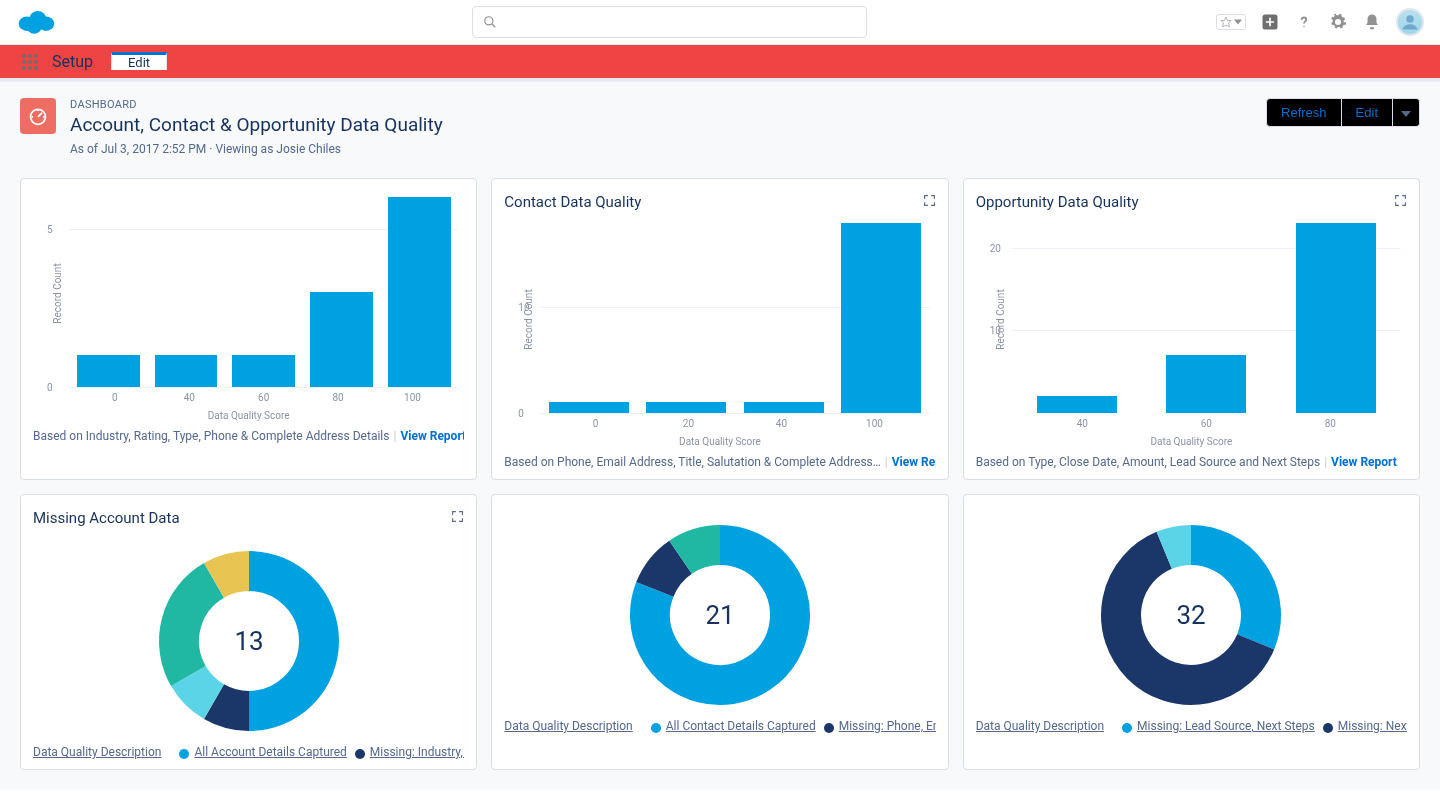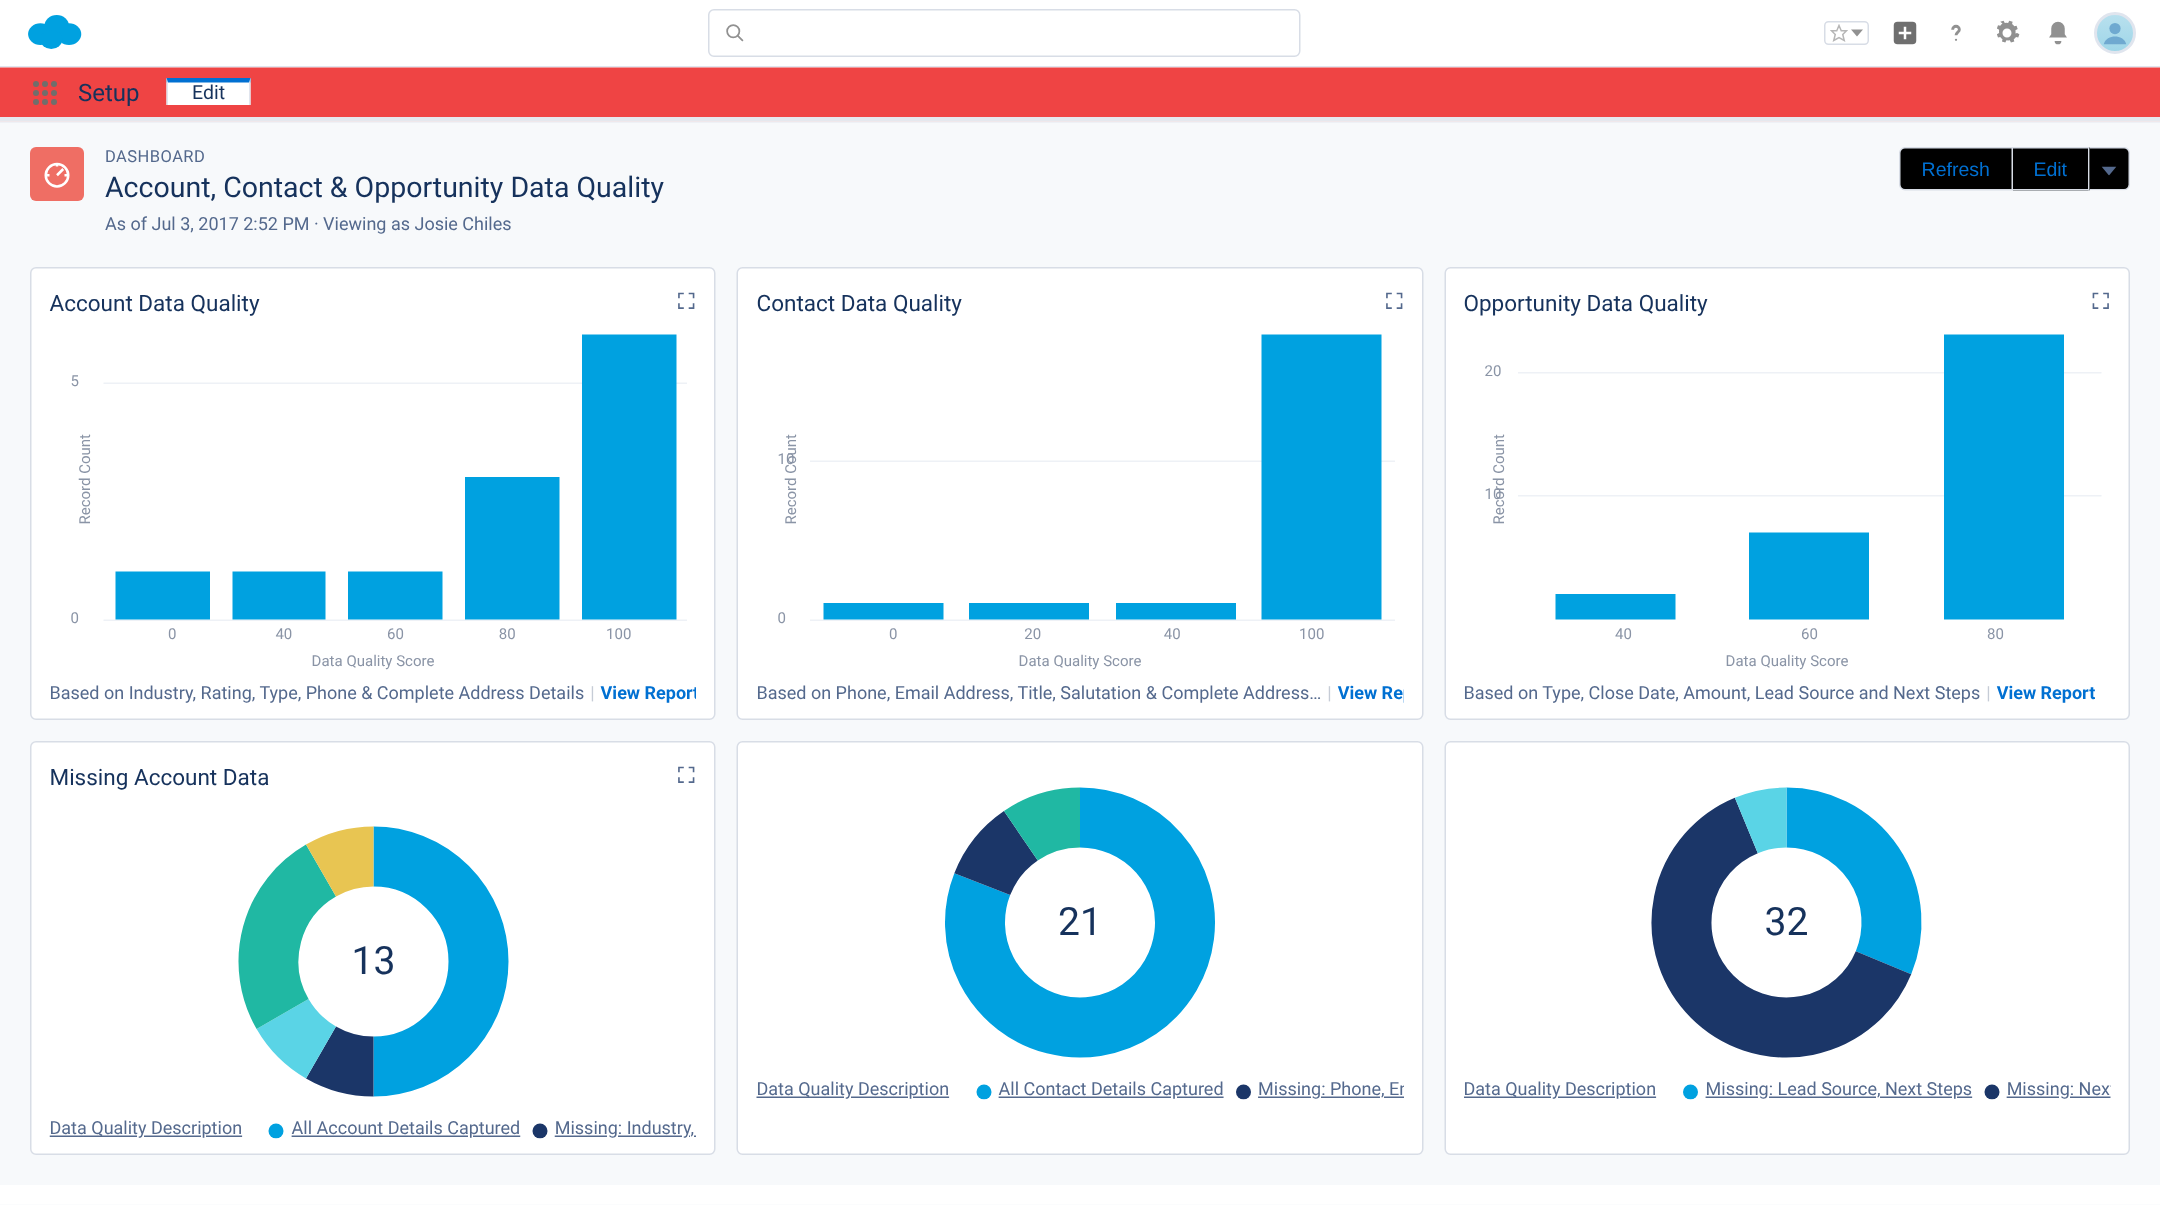--- a/index.html
+++ b/index.html
@@ -169,26 +169,20 @@
     <button class="btn">Refresh</button>
     <button class="btn mid">Edit</button>
     <button class="btn caret"><svg width="10" height="6" viewBox="0 0 10 6" fill="#54698d">
             <path d="M0 0l5 6 5-6z"></path>
           </svg></button>
   </div>
 </div>
 
 <div class="card-grid" id="card-grid">
   <div class="card">
-    <div class="card-head">
-      <div class="card-title">Account Data Quality</div>
-      <div class="expand-icon"><svg width="13" height="13" viewBox="0 0 24 24" fill="none" stroke="#54698d" stroke-width="2">
-              <path d="M3 9V3h6M21 9V3h-6M3 15v6h6M21 15v6h-6"></path>
-            </svg></div>
-    </div>
     <div class="barchart">
       <div class="ylabel">Record Count</div>
       <div class="plot">
             <div class="grid-line" style="top:100%"></div>
             <div class="ytick" style="top:100%">0</div>
             <div class="grid-line" style="top:16.666666666666657%"></div>
             <div class="ytick" style="top:16.666666666666657%">5</div>
             <div class="bars">
               <div class="bar-col">
                 <div class="bar" style="height:16.666666666666664%"></div>

